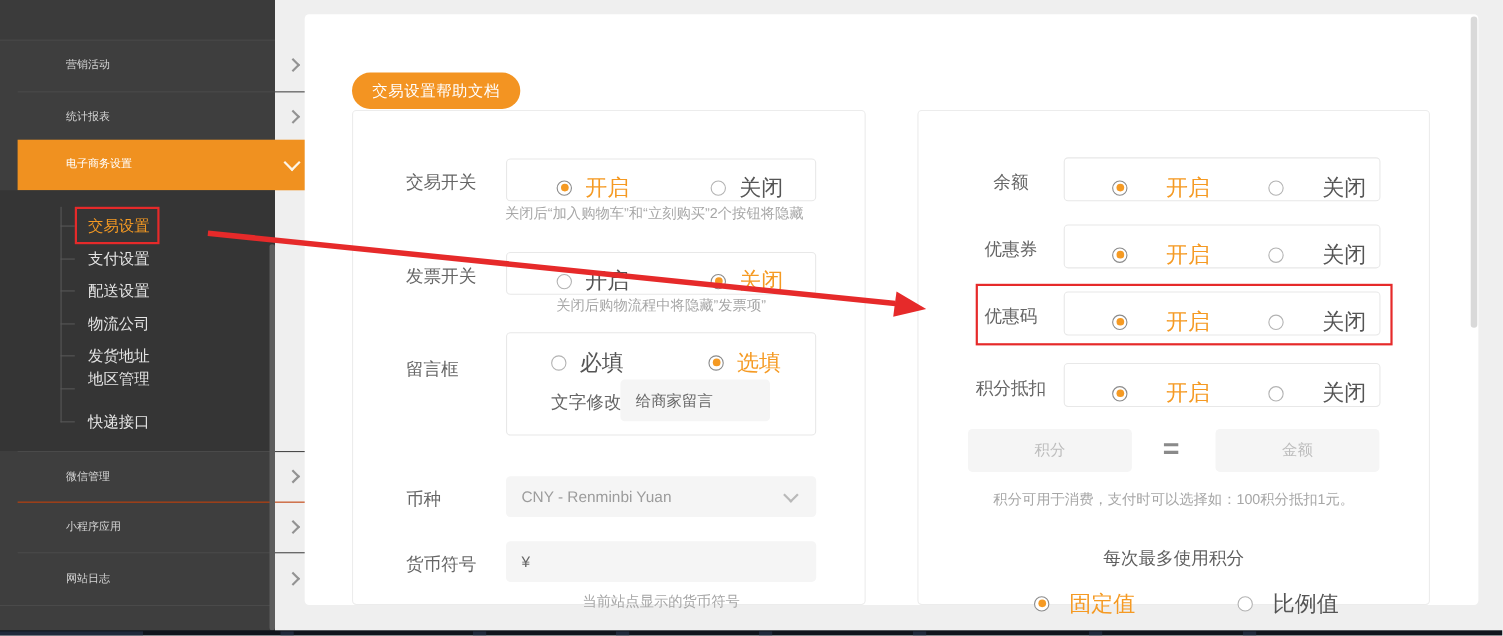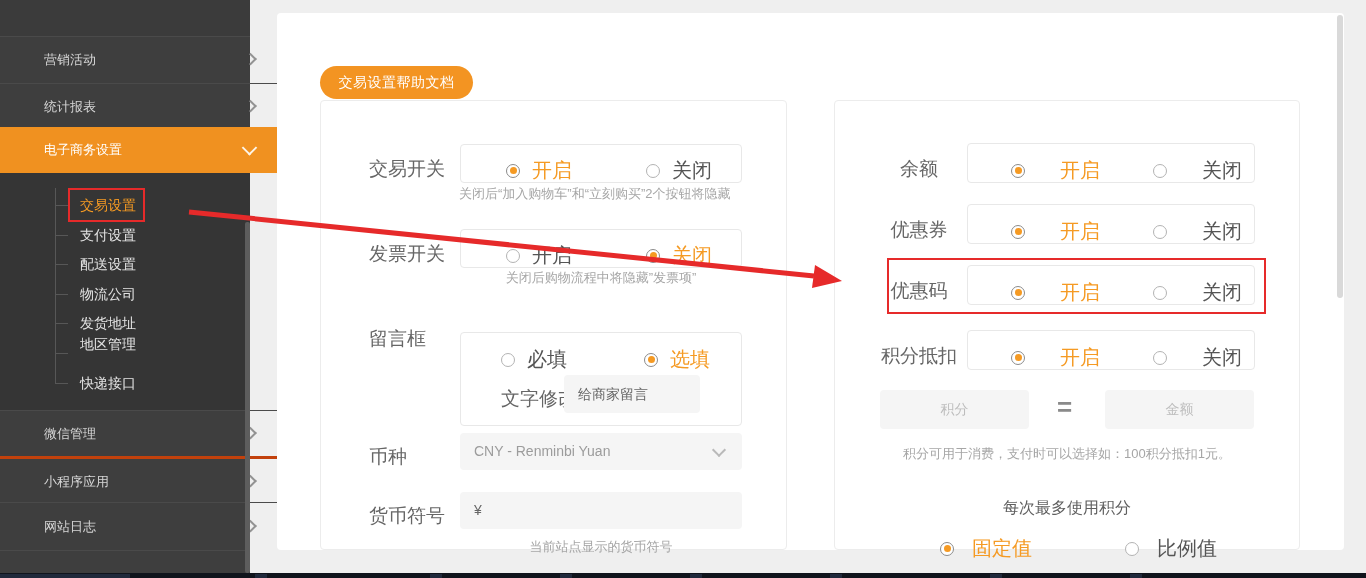--- a/index.html
+++ b/index.html
@@ -2,48 +2,48 @@
 <html><head>
 <meta charset="utf-8">
 <style>
   html,body{margin:0;padding:0;background:#efefef;}
   .stage{position:relative;width:1366px;height:578px;overflow:hidden;
          font-family:"Liberation Sans","DejaVu Sans",sans-serif;background:#efefef;}
 
   
   .sidebar{position:absolute;left:0;top:0;width:250px;height:573px;background:#3e3e3e;}
   .side-header{position:absolute;left:0;top:0;width:250px;height:36px;background:#3b3b3b;border-bottom:1px solid #4a4a4a;}
-  .nav-item{position:absolute;left:0;width:297px;height:45px;line-height:45px;color:#d6d6d6;font-size:13px;cursor:pointer;}
+  .nav-item{position:absolute;left:16px;width:297px;height:45px;line-height:45px;color:#d6d6d6;font-size:10px;cursor:pointer;}
   .nav-item .nav-label{position:absolute;left:44px;top:0;}
   .nav-item.top1{top:37px;}
   .nav-item.top2{top:83px;border-top:1px solid #4a4a4a;}
   .nav-item.active{top:127px;height:46px;line-height:46px;background:#f09120;color:#ffffff;}
   .nav-item.b1{top:410px;border-top:1px solid #4a4a4a;font-family:Liberation Serif, serif;}
-  .nav-item.b2{top:456px;border-top:3px solid #c2410c;}
+  .nav-item.b2{top:456px;border-top:1px solid #c2410c;}
   .nav-item.b3{top:502px;border-top:1px solid #4a4a4a;height:47px;line-height:47px;}
   .nav-stub{position:absolute;left:0;top:550px;width:250px;height:23px;background:#3e3e3e;border-top:1px solid #4a4a4a;}
   .chev{position:absolute;right:42px;top:50%;width:7px;height:7px;border-top:2px solid #939393;border-right:2px solid #939393;transform:translateY(-60%) rotate(45deg);}
   .chev.down{border:none;border-left:2px solid #fdf5e8;border-bottom:2px solid #fdf5e8;transform:translateY(-70%) rotate(-45deg);width:9px;height:9px;}
 
   .submenu{position:absolute;left:0;top:173px;width:250px;height:237px;background:#353535;}
   .tree-v{position:absolute;left:55px;top:15px;width:1px;height:196px;background:#575757;}
   .tree-t{position:absolute;left:55px;width:13px;height:1px;background:#575757;}
   .sub-item{position:absolute;left:80px;height:22px;line-height:22px;font-size:14px;color:#e4e4e4;cursor:pointer;white-space:nowrap;}
   .sub-item.current{color:#f59a23;}
   .side-thumb{position:absolute;left:245px;top:222px;width:5px;height:351px;background:#5d5d5d;border-radius:2px;}
 
   
   .card{position:absolute;left:277px;top:13px;width:1067px;height:537px;background:#ffffff;border-radius:4px;}
   .help-btn{position:absolute;left:43px;top:53px;width:153px;height:33px;border-radius:17px;background:#f39422;
             color:#ffffff;font-size:14px;text-align:center;line-height:33px;cursor:pointer;letter-spacing:.5px;}
   .panel{position:absolute;top:87px;height:450px;background:#fff;border:1px solid #ececec;border-radius:4px;box-sizing:border-box;}
   .panel.lp{left:43px;width:467px;}
   .panel.rp{left:557px;width:466px;}
 
-  .flabel{position:absolute;font-size:19px;color:#666;}
+  .flabel{position:absolute;font-size:16px;color:#666;}
   .gbox{position:absolute;background:#fff;border:1px solid #e8e8e8;border-radius:4px;box-sizing:border-box;}
   .opt{position:absolute;display:flex;align-items:center;cursor:pointer;}
   .radio{width:14px;height:14px;border-radius:50%;background:#fff;border:1px solid #b3b3b3;box-sizing:border-box;flex:0 0 auto;}
   .radio.checked{border:1px solid #8b8b8b;position:relative;}
   .radio.checked::after{content:"";position:absolute;left:2.5px;top:2.5px;width:7px;height:7px;border-radius:50%;background:#f59a23;}
   .olabel{font-size:20px;color:#555;}
   .olabel.on{color:#f59a23;}
   .hint{position:absolute;font-size:13px;color:#a6a6a6;white-space:nowrap;}
   .ginput{position:absolute;background:#f5f5f5;border-radius:4px;font-size:14px;color:#666;box-sizing:border-box;}
   .ginput .ph{color:#bdbdbd;}
@@ -143,21 +143,21 @@
           <span class="olabel">开启</span>
         </span>
         <span class="opt" style="left:185px;top:12px;gap:12px">
           <span class="radio checked"></span>
           <span class="olabel on">关闭</span>
         </span>
       </div>
       <div class="hint" style="left:139px;top:168px;width:282px;text-align:center;white-space:nowrap">关闭后购物流程中将隐藏”发票项”</div>
 
       <div class="flabel" style="left:48px;top:225px">留言框</div>
-      <div class="gbox" style="left:139px;top:231px;width:282px;height:94px">
+      <div class="gbox" style="left:139px;top:201px;width:282px;height:94px">
         <span class="opt" style="left:40px;top:13px;gap:12px">
           <span class="radio"></span>
           <span class="olabel">必填</span>
         </span>
         <span class="opt" style="left:183px;top:13px;gap:12px">
           <span class="radio checked"></span>
           <span class="olabel on">选填</span>
         </span>
         <span class="flabel" style="left:40px;top:53px">文字修改</span>
         <div class="ginput" style="left:103px;top:42px;width:136px;height:38px;line-height:38px;padding-left:14px">给商家留言</div>

